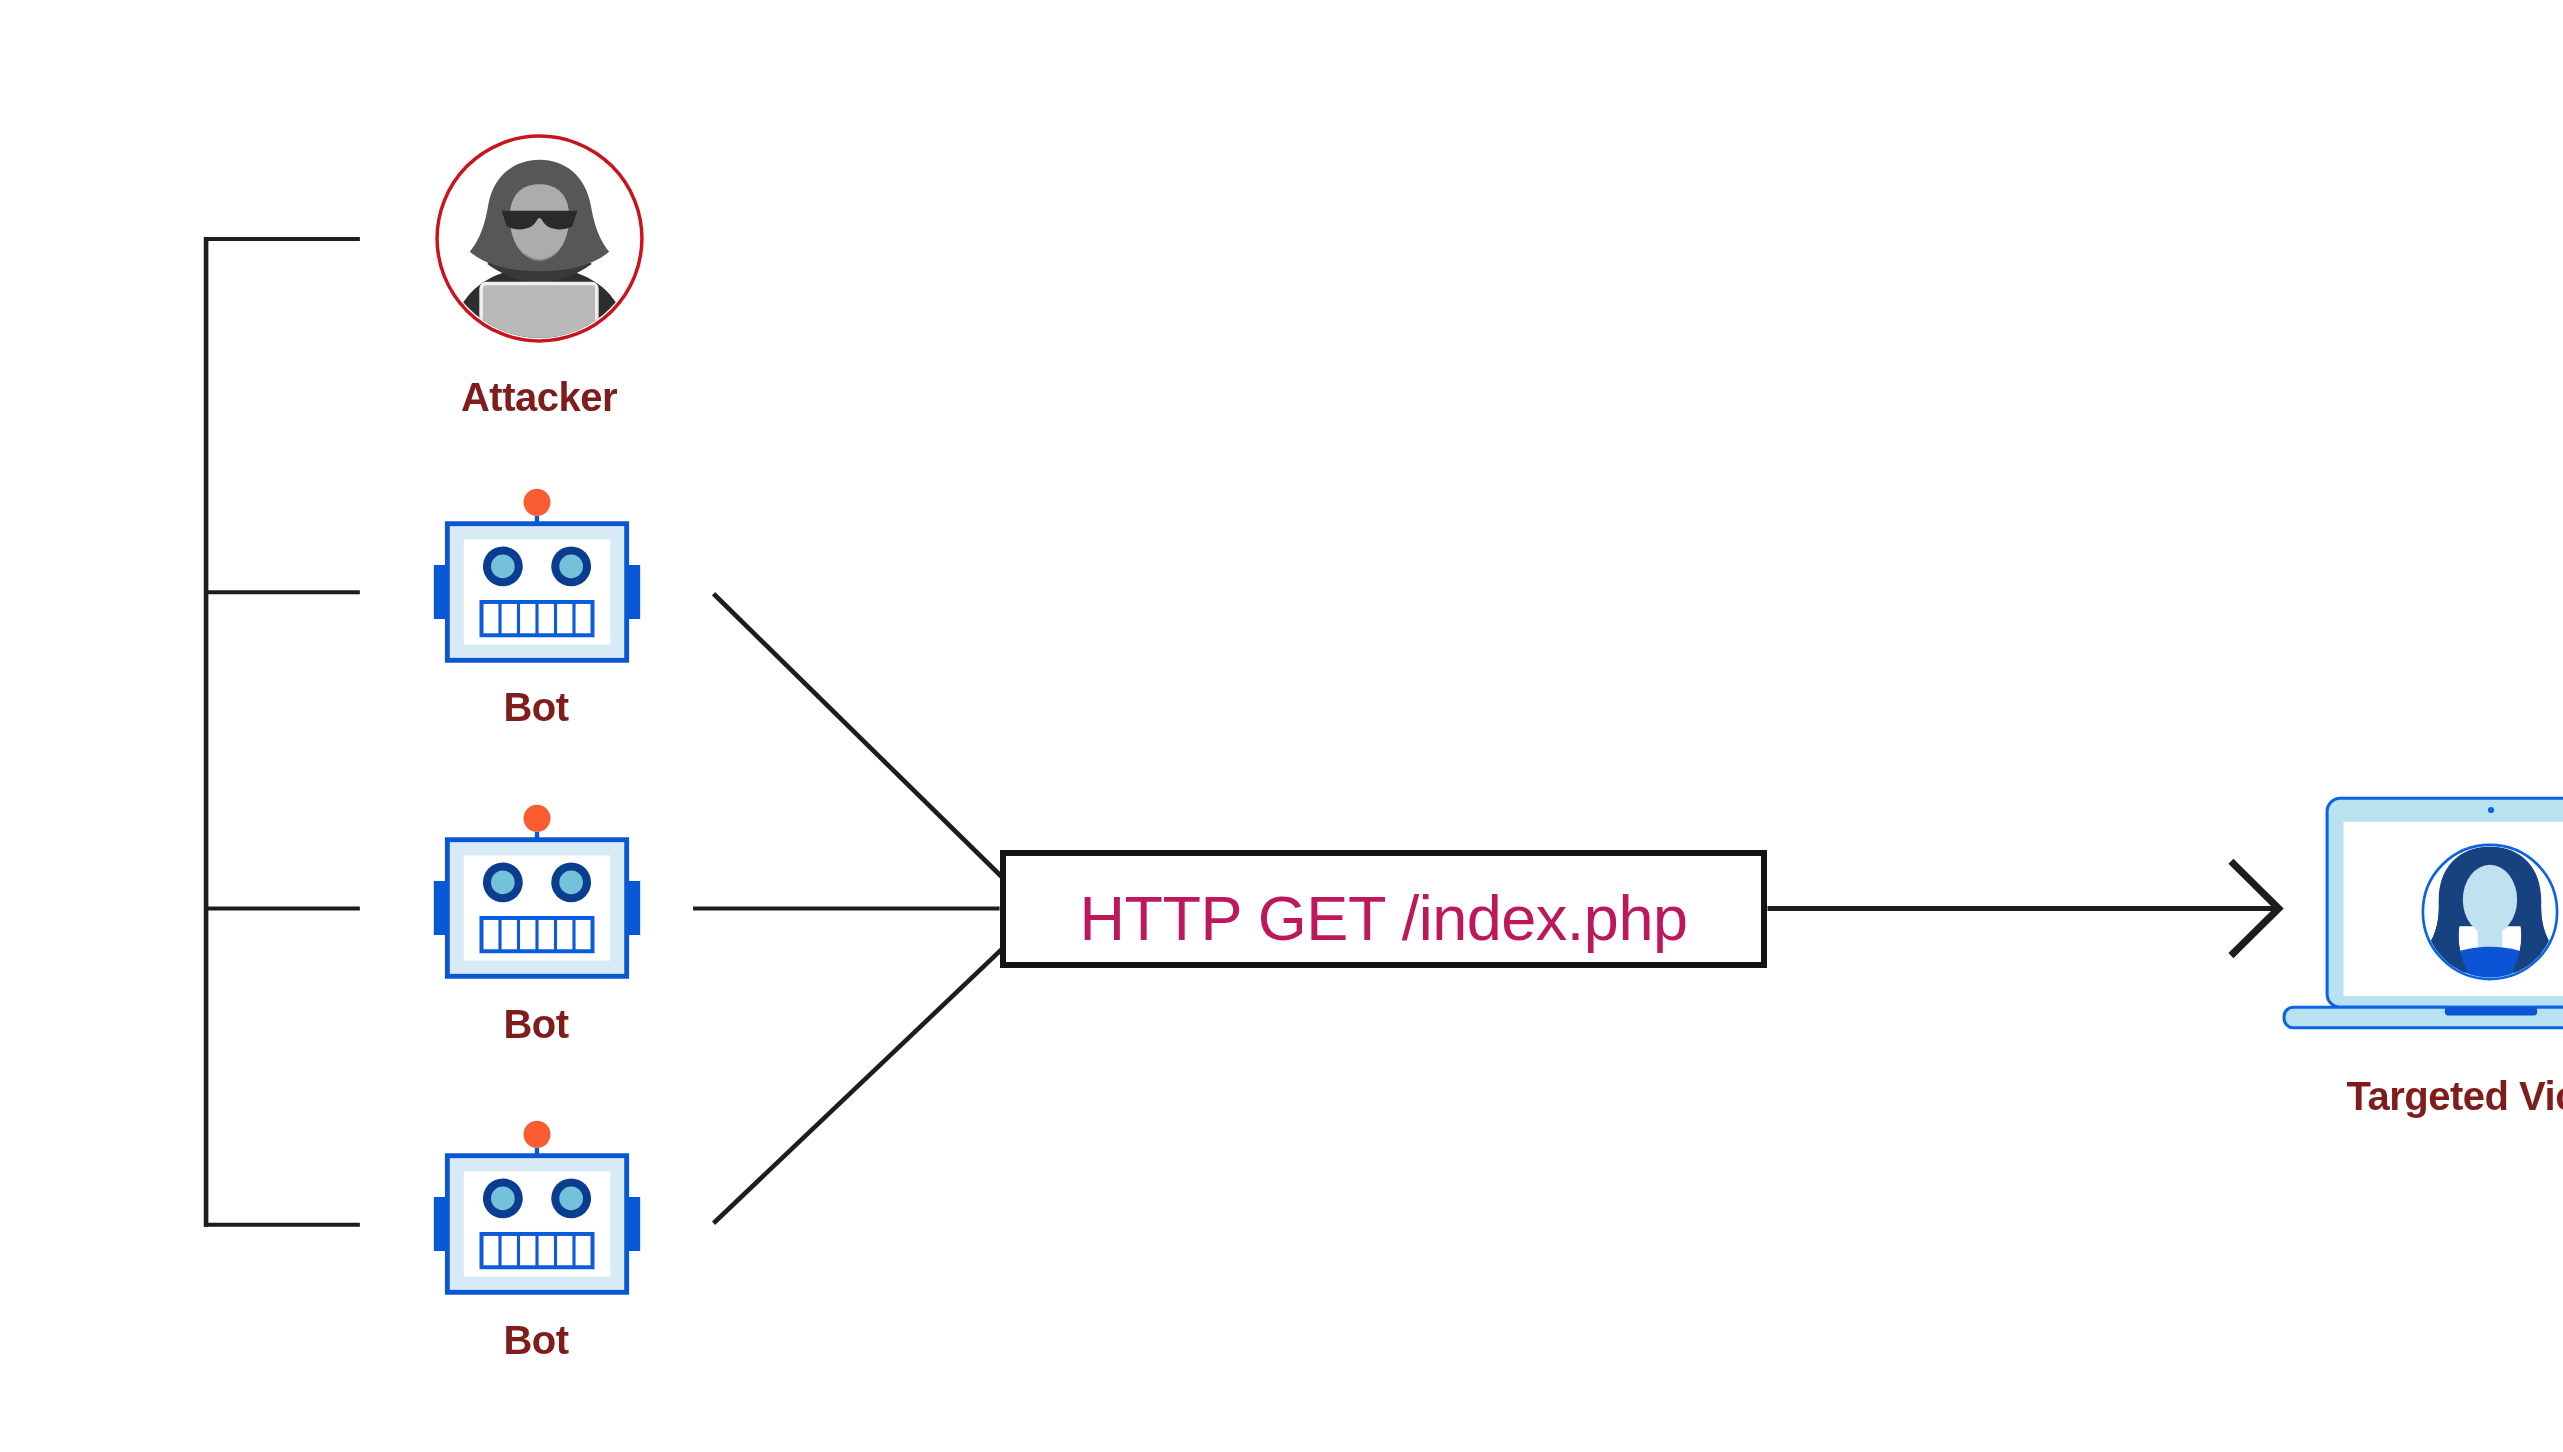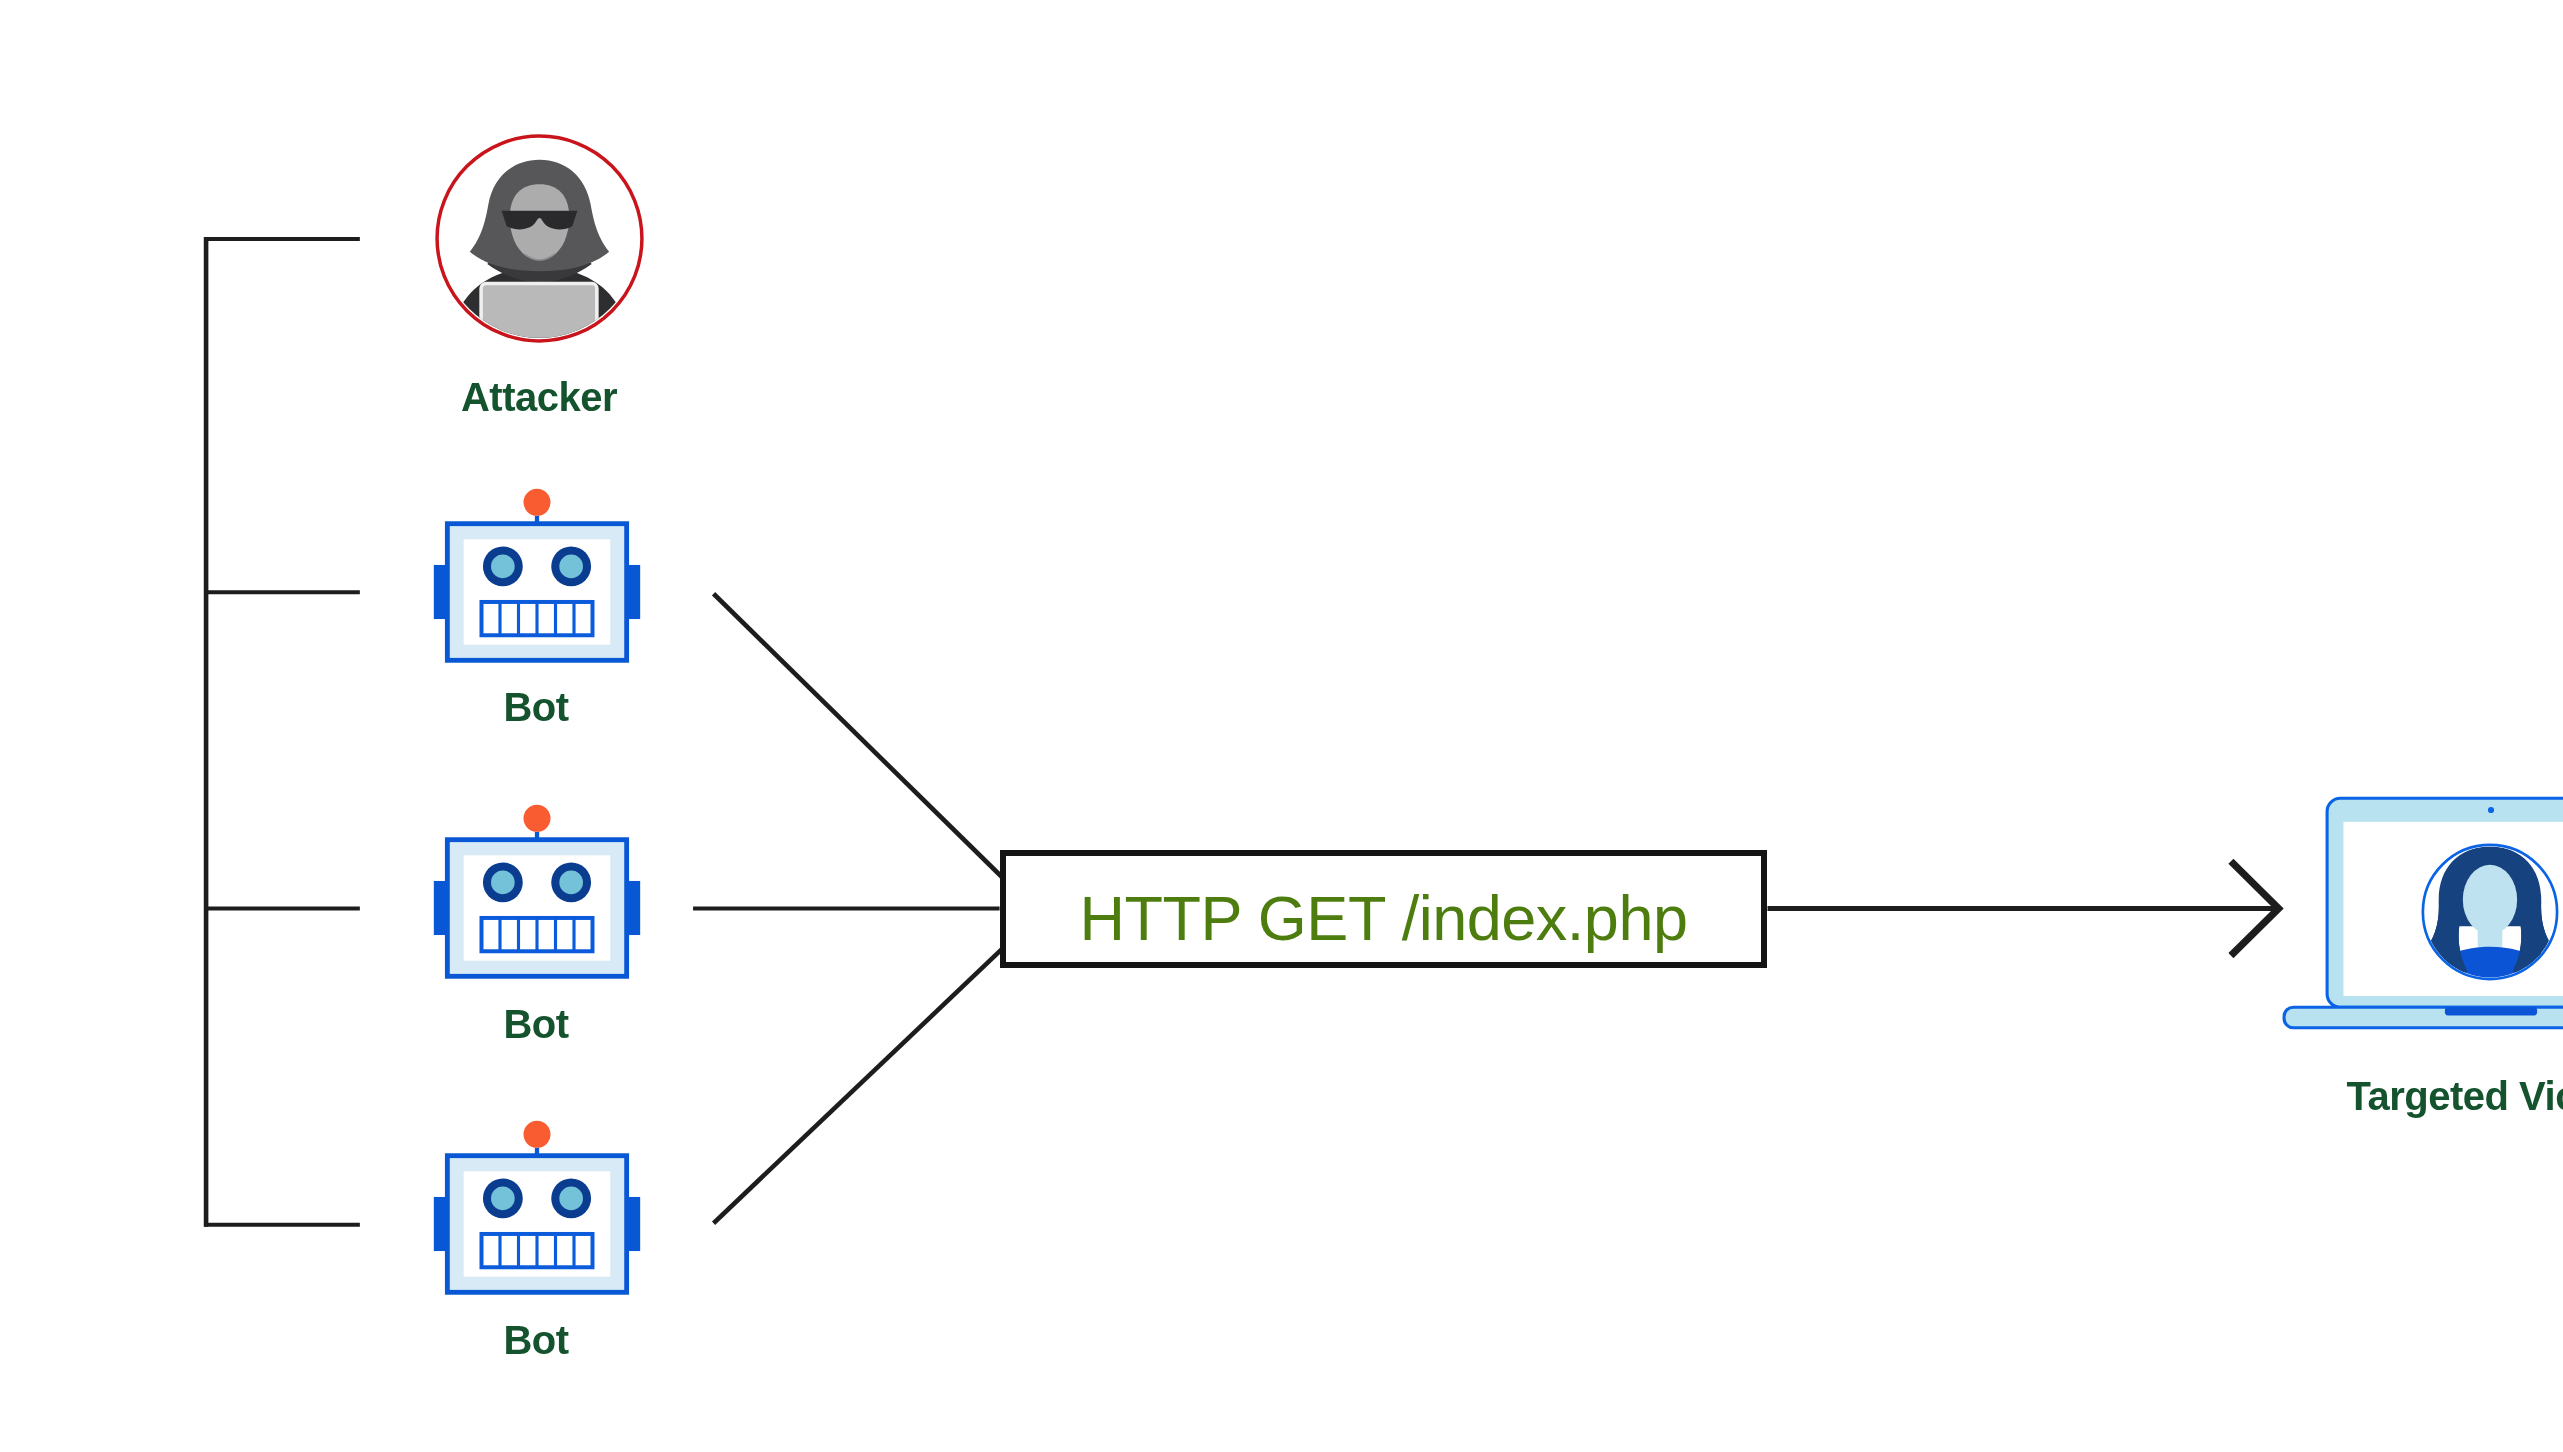--- a/index.html
+++ b/index.html
@@ -11,42 +11,42 @@
     font-family:"Liberation Sans", sans-serif;
     overflow:hidden;
   }
   .layer{position:absolute;left:0;top:0;}
   .abs{position:absolute;}
   .node-label{
     position:absolute;
     text-align:center;
     font-weight:700;
     font-size:40px;
-    color:#14532d;
+    color:#7f1d1d;
     letter-spacing:-0.5px;
     line-height:51px;
     height:51px;
   }
   .request-box{
     position:absolute;
     left:1000px;
     top:850px;
     width:767px;
     height:118px;
     box-sizing:border-box;
     border:6.2px solid #141414;
     background:#ffffff;
     display:flex;
     align-items:center;
     justify-content:center;
   }
   .request-box span{
     font-size:63px;
     font-weight:400;
-    color:#4d7c0f;
+    color:#be185d;
     letter-spacing:-0.5px;
     white-space:nowrap;
     padding-bottom:4.1px;
     margin-top:23px;
   }
 </style>
 </head>
 <body>
 
 <div class="canvas">

